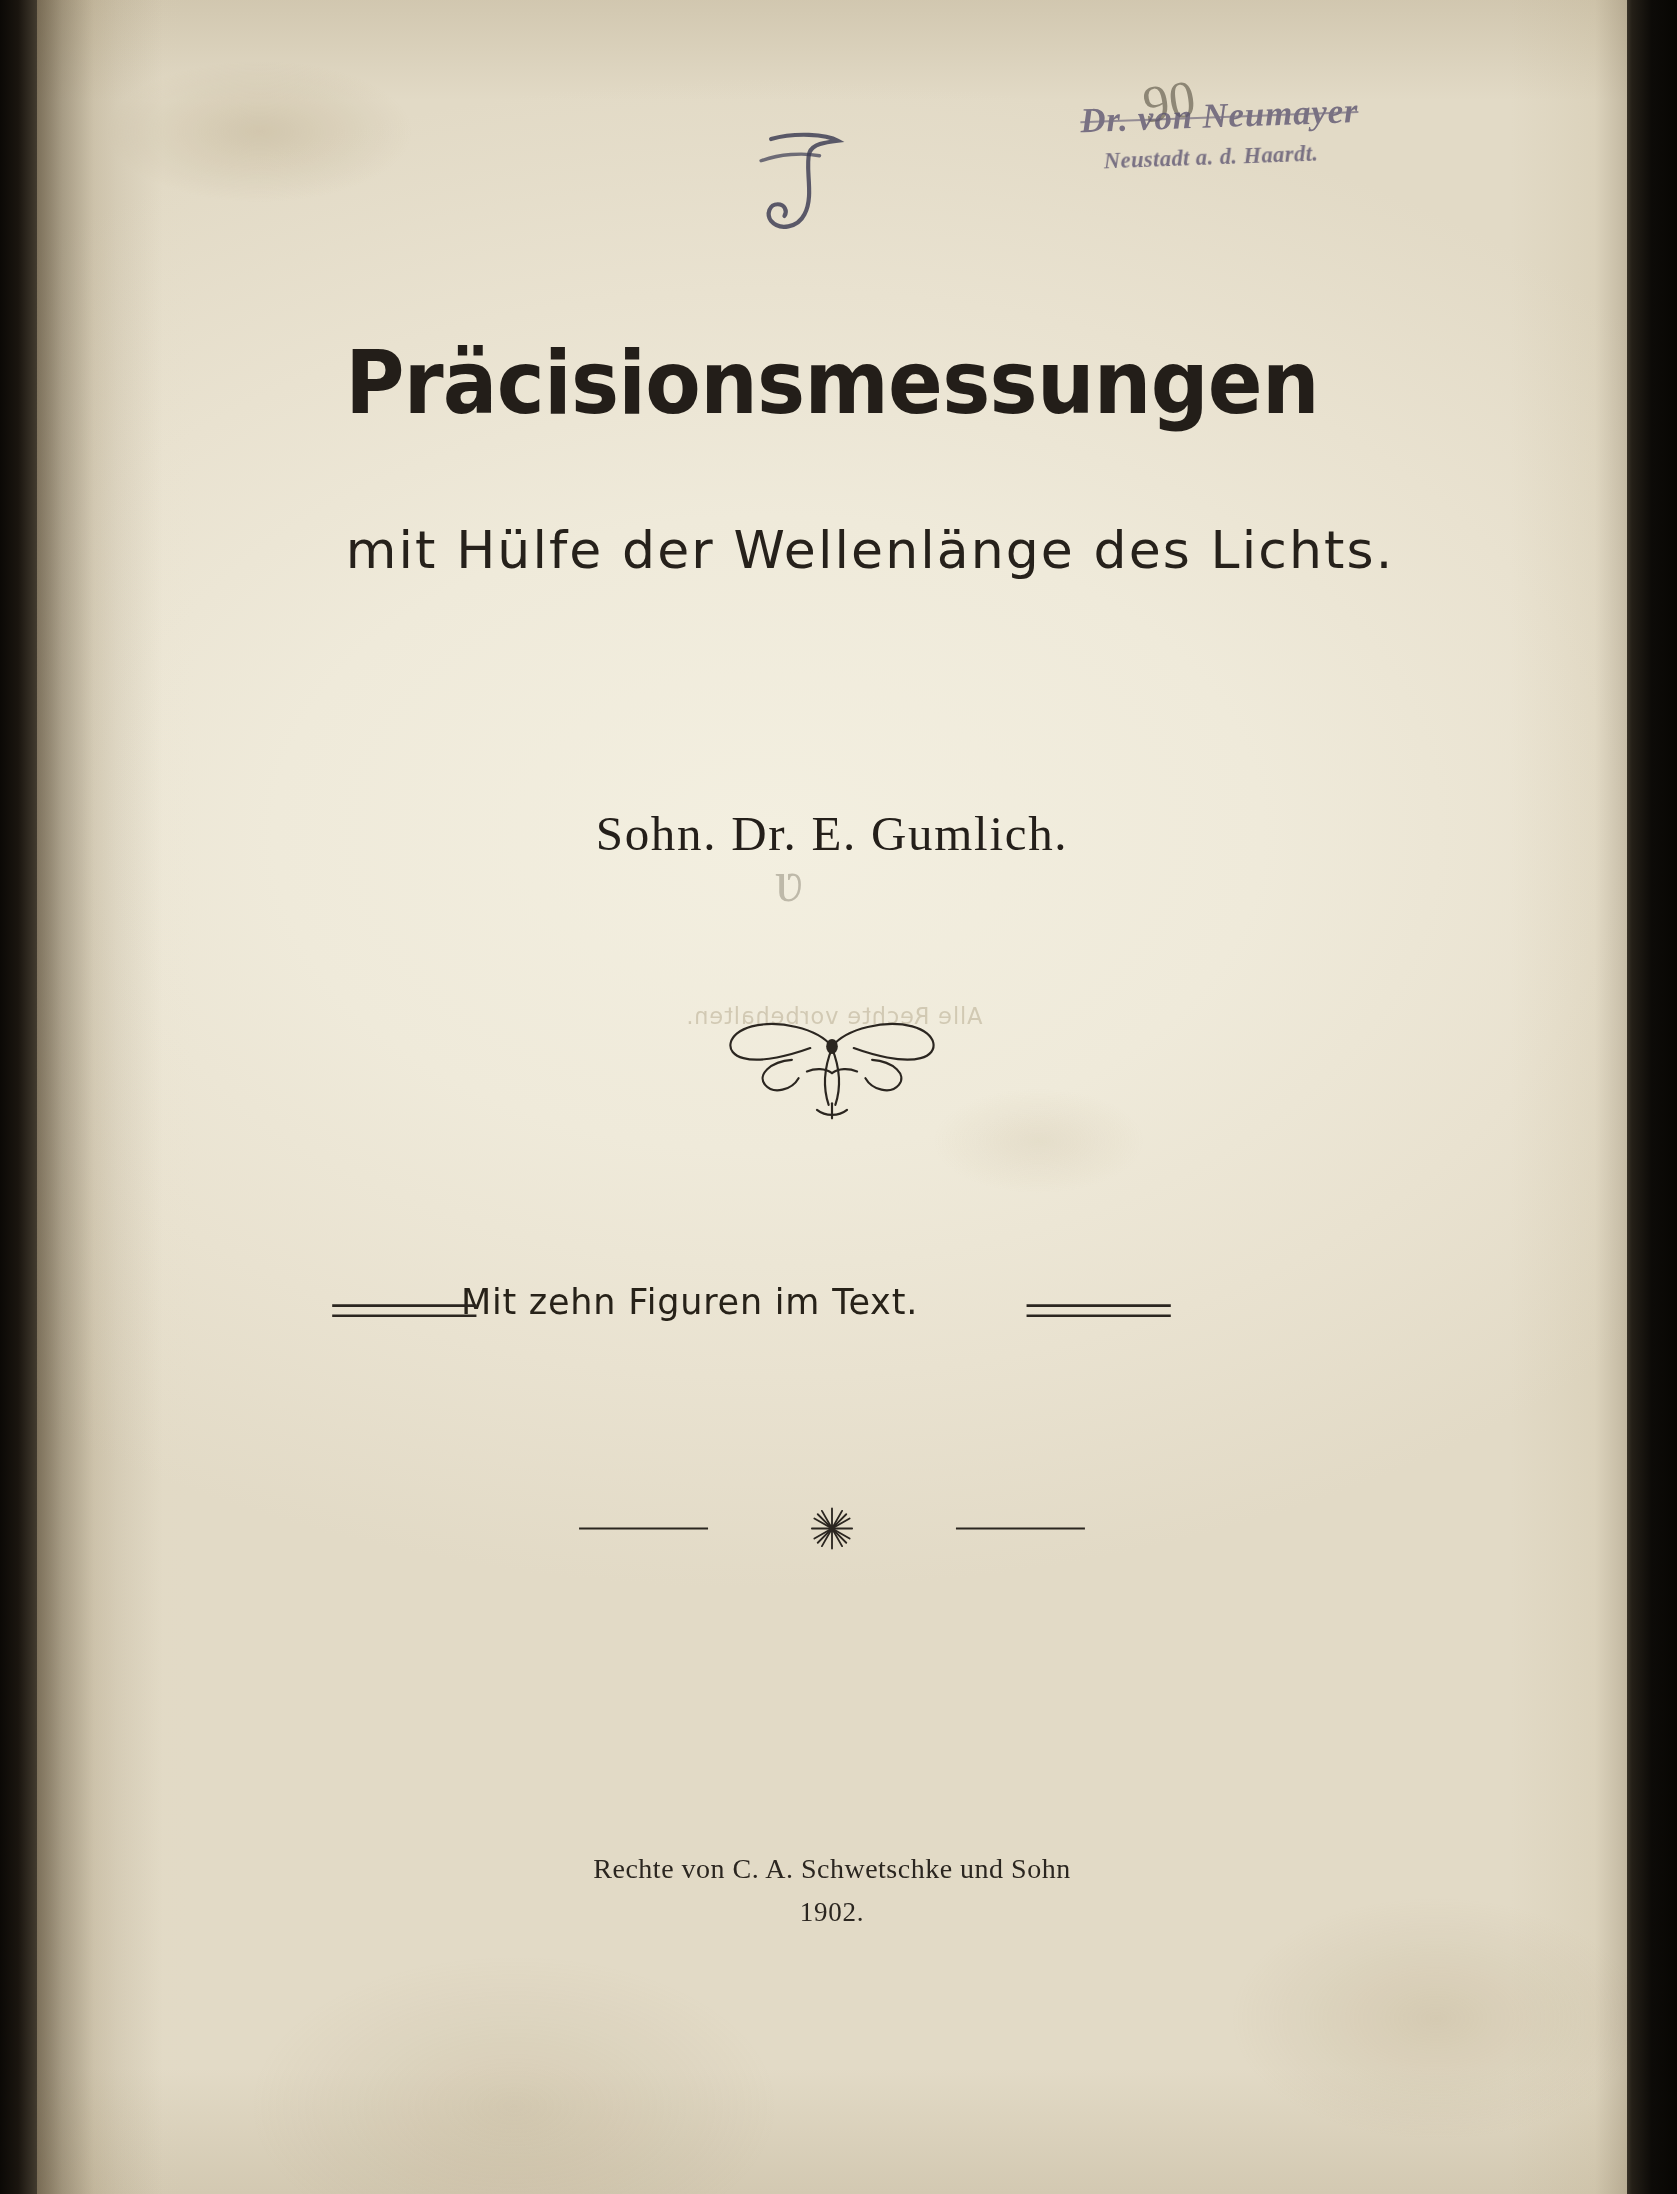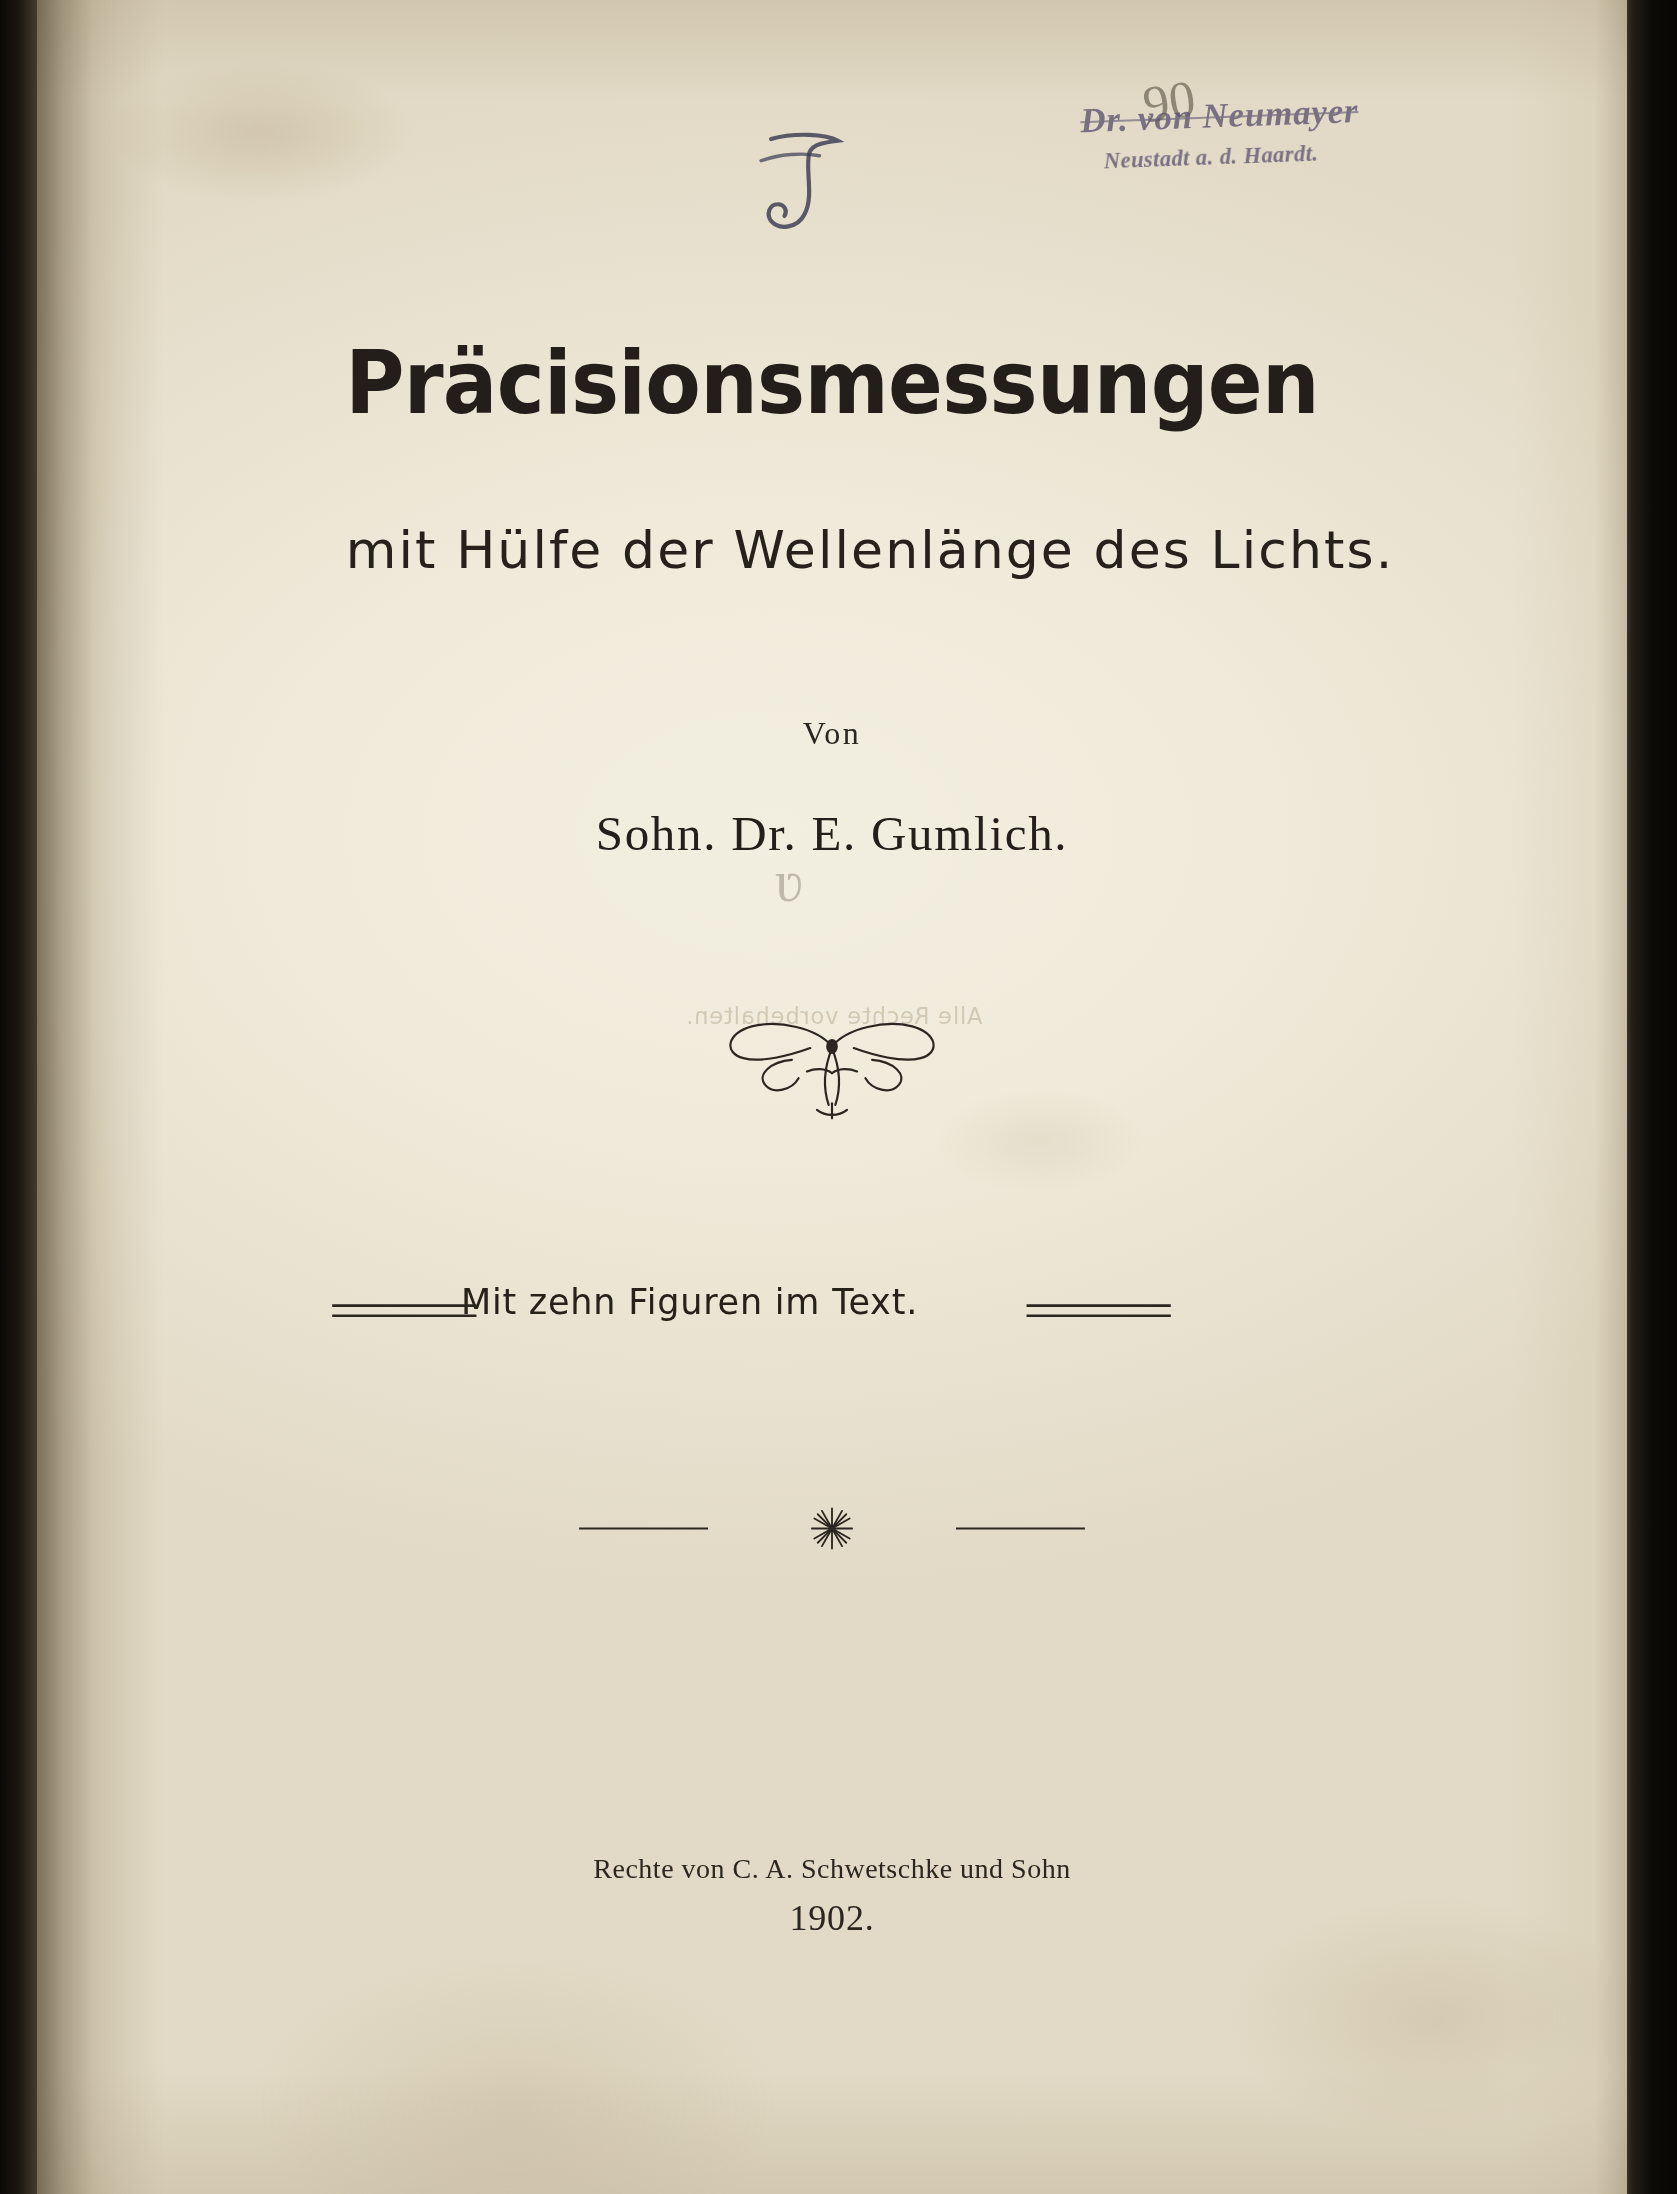--- a/index.html
+++ b/index.html
@@ -261,21 +261,21 @@
   }
   .imprint .publisher {
     font-family: "Liberation Serif", serif;
     font-size: 28px;
     letter-spacing: 0.5px;
     color: #2b2620;
     margin-top: 14.3px;
   }
   .imprint .year {
     font-family: "Liberation Serif", serif;
-    font-size: 36px;
+    font-size: 27px;
     letter-spacing: 0.8px;
     color: #2b2620;
     margin-top: 11.7px;
   }
 </style>
 </head>
 <body>
 
 <div id="scan">
 
@@ -298,21 +298,20 @@
       <div class="pencil-number">90</div>
 
       <div class="stamp">
         <div class="line1">Dr. von Neumayer</div>
         <div class="line2">Neustadt a. d. Haardt.</div>
       </div>
 
       <div class="title-main">Präcisionsmessungen</div>
       <div class="title-sub">mit Hülfe der Wellenlänge des Lichts.</div>
 
-      <div class="byline-von">Von</div>
       <div class="byline-author">Sohn. Dr. E. Gumlich.</div>
       <div class="pencil-check">ʋ</div>
 
       <div class="showthrough">Alle Rechte vorbehalten.</div>
 
       <div class="ornament">
         <svg width="1590" height="117" viewBox="0 0 1896 140" fill="none" aria-hidden="true">
           <g stroke="#2b2620" stroke-width="2.6" fill="none" stroke-linecap="round">
             <path d="M948 40 C930 18, 884 8, 852 16 C822 24, 818 48, 842 54 C864 60, 900 50, 922 42"></path>
             <path d="M948 40 C966 18, 1012 8, 1044 16 C1074 24, 1078 48, 1054 54 C1032 60, 996 50, 974 42"></path>

